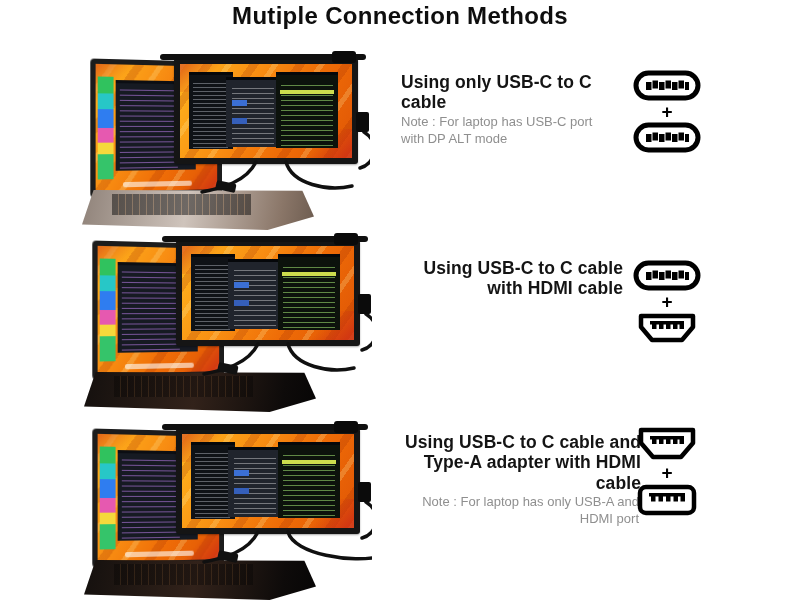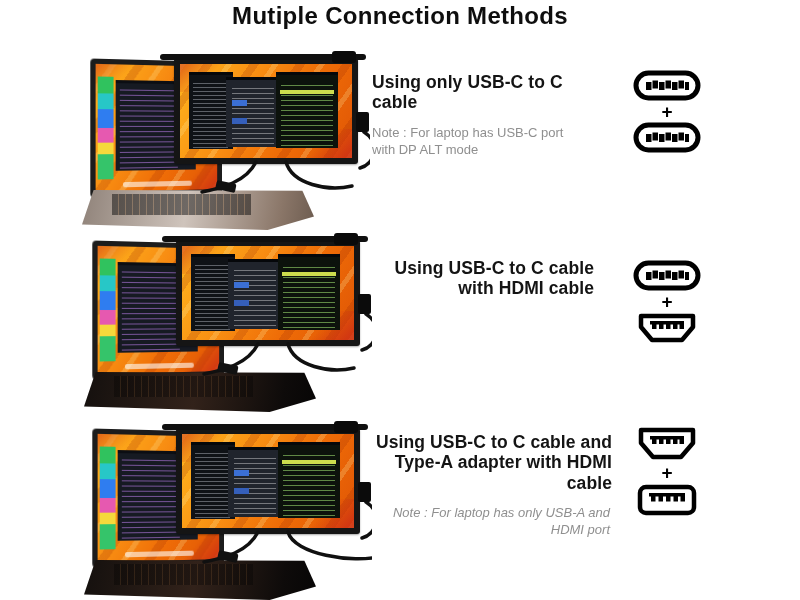--- a/index.html
+++ b/index.html
@@ -6,26 +6,26 @@
   body { background:#ffffff; font-family:"Liberation Sans", sans-serif; }
   .canvas { position:relative; width:800px; height:600px; background:#ffffff; overflow:hidden; }
 
   .title { position:absolute; top:2px; left:0; width:100%; text-align:center;
            font-size:24px; font-weight:bold; letter-spacing:.3px; color:#0e0e0e; }
 
   .row { position:absolute; left:0; width:800px; height:190px; }
   .row1 { top:48px; } .row2 { top:234px;text-align:right; } .row3 { top:422px; height:178px;text-align:right; }
 
   
-  .textblock { position:absolute; left:372px; width:250px; }
+  .textblock { position:absolute; left:401px; width:250px; }
   .row1 .textblock { top:24px; } .row2 .textblock { top:24px; } .row3 .textblock { top:10px; }
   .heading { font-size:17.5px; font-weight:bold; color:#141414; line-height:1.16; width:222px; letter-spacing:.1px; }
   .row3 .heading { width:240px; }
-  .note { margin-top:11px; font-size:13px; color:#8f8f8f; line-height:1.32; width:216px; }
-  .row3 .note { width:238px;font-style:italic; }
+  .note { font-size:13px; color:#8f8f8f; line-height:1.32; width:216px; }
+  .row3 .note { width:238px; }
 
   
   .icons { position:absolute; left:630px; width:74px; display:flex; flex-direction:column; align-items:center; }
   .row1 .icons { top:22px; } .row2 .icons { top:26px; } .row3 .icons { top:4px; }
   .plus { font-size:19px; font-weight:bold; color:#000; line-height:1; margin:1px 0; }
   .icons svg { display:block; }
 
   
   .photo { position:absolute; left:90px; top:4px; width:280px; height:178px; }
   .row2 .photo, .row3 .photo { left:92px; top:0; }

